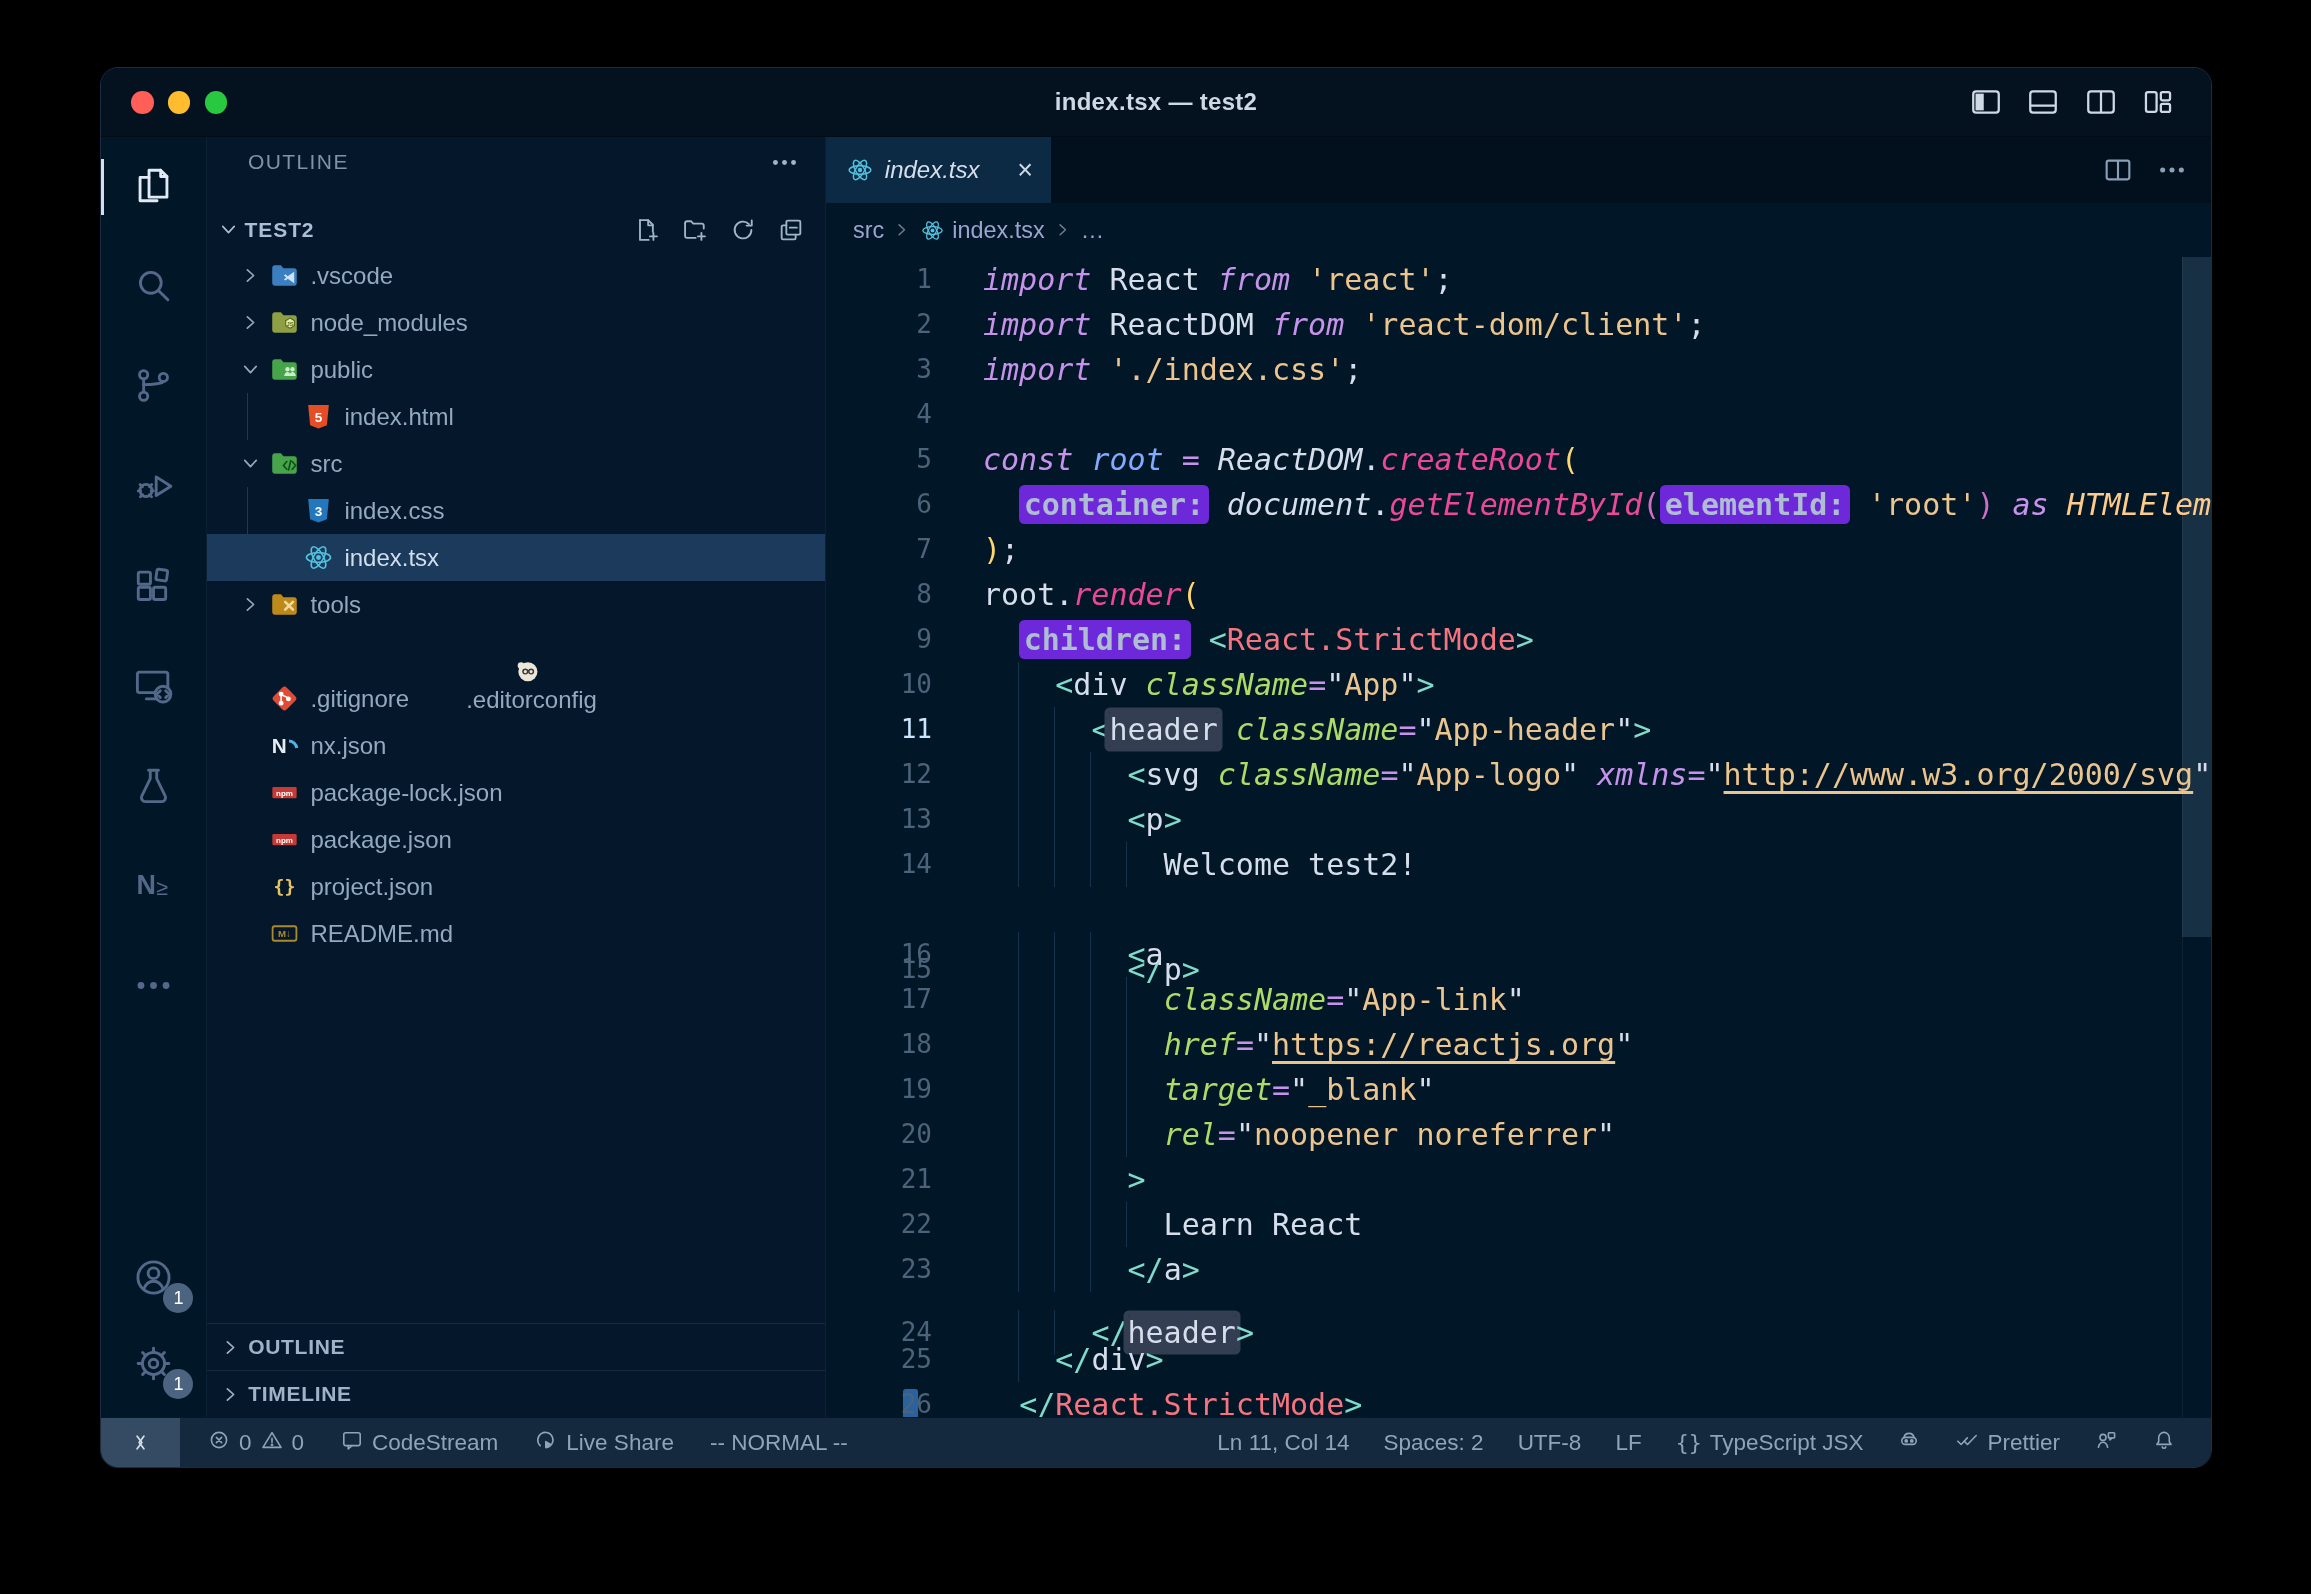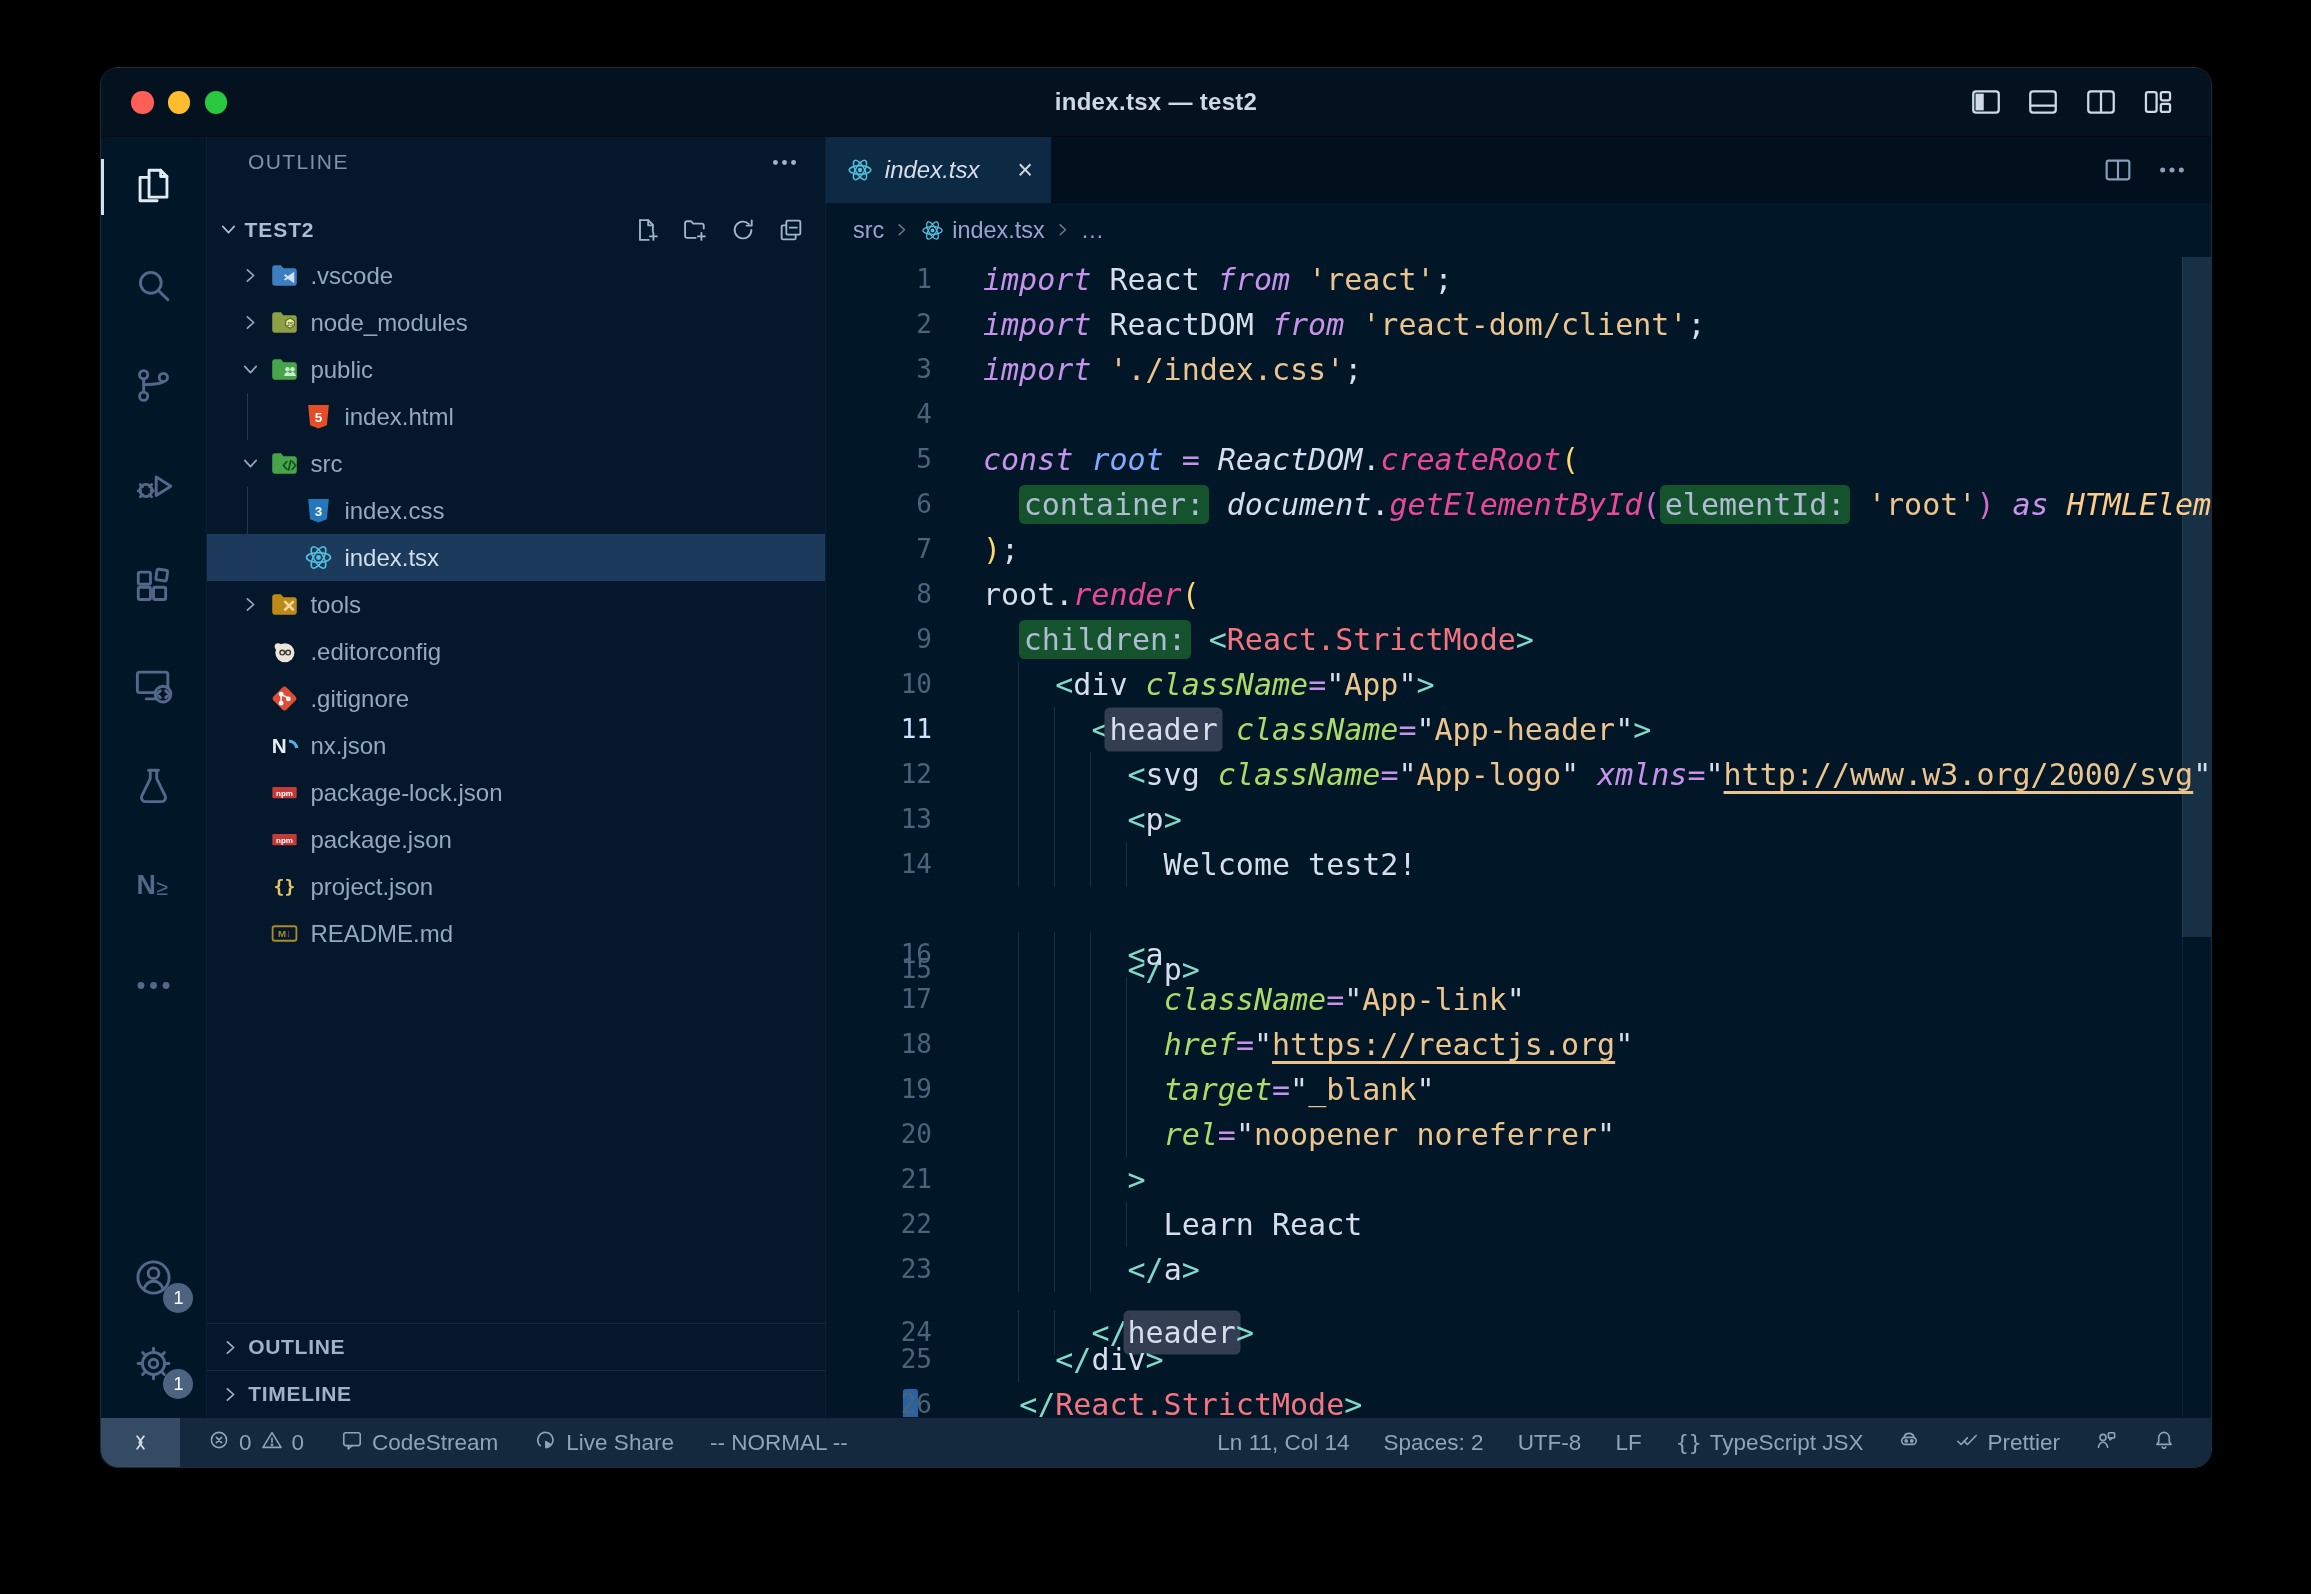--- a/index.html
+++ b/index.html
@@ -105,21 +105,21 @@
   .sg-type { color:#ffcb8b; font-style:italic; }
   .sg-tagb { color:#7fdbca; }
   .sg-tag  { color:#d6deeb; }
   .sg-comp { color:#f4747f; }
   .sg-attr { color:#addb67; font-style:italic; }
   .sg-attrp{ color:#c792ea; font-style:italic; }
   .sg-q    { color:#d6deeb; }
   .sg-url  { color:#ecc48d; text-decoration:underline; text-underline-offset:6.3px; }
   .sg-br1  { color:#ffd76d; }
   .sg-br2  { color:#d16dc6; }
-  .sg-hint { color:#aebdd1; background:#14532d; border-radius:5.4px; padding:1.8px 4.5px; }
+  .sg-hint { color:#aebdd1; background:#6d28d9; border-radius:5.4px; padding:1.8px 4.5px;font-weight:bold; }
   .sg-hl   { background:#333e52; box-shadow:0 0 0 4.5px #333e52; border-radius:1.8px; }
 
   .gutter-mark { position:absolute; left:77px; width:15.3px; height:32px; background:#2a62a0; border-radius:2.7px; }
   .scrollbar { position:absolute; right:0; top:0; bottom:0; width:29px; border-left:0.9px solid rgba(110,140,170,.12); }
   .scroll-thumb { position:absolute; top:0; right:0; width:29px; height:680px; background:rgba(110,140,170,.22); }
 
   
   .statusbar { height:50px; flex:0 0 50px; background:#14283e; display:flex; align-items:stretch; font-size:22.5px; color:#8da4ba; border-top:0.9px solid #0a1626; }
   .sb-remote { width:79px; background:#344b63; display:flex; align-items:center; justify-content:center; color:#d3dde7; cursor:pointer; }
   .sb-remote svg { width:27px; height:27px; }
@@ -362,21 +362,21 @@
           <div class="tree-row" style="padding-left: 31px;">
             <span class="chev-slot"><svg viewBox="0 0 24 24" fill="none" stroke="currentColor" stroke-width="1.6" stroke-linecap="round" stroke-linejoin="round">
                 <path d="M9 6.5l6 5.5-6 5.5"></path>
               </svg></span>
             <span class="f-icon"><svg viewBox="0 0 24 24">
                 <path d="M2.5 6.2c0-1.2.9-2.1 2.1-2.1h4.6l2 2.2h8.3c1.2 0 2 .9 2 2v9.6c0 1.2-.8 2.1-2 2.1H4.6c-1.2 0-2.1-.9-2.1-2.1z" fill="#bd8a1a"></path>
                 <path d="M12.5 10l6 6M18.5 10l-6 6" stroke="#f3d9a0" stroke-width="2" stroke-linecap="round"></path>
               </svg></span>
             <span class="f-label">tools</span>
           </div>
-          <div class="tree-row" style="padding-left: 31px;">
+          <div class="tree-row" style="padding-left: 31px; flex-direction: column;">
             <span class="chev-slot"></span>
             <span class="f-icon"><svg viewBox="0 0 24 24">
                 <circle cx="7" cy="8.2" r="2.6" fill="#ece6da"></circle>
                 <circle cx="12.3" cy="13" r="7.4" fill="#ece6da"></circle>
                 <path d="M8.3 12.6h8.6" stroke="#3a3a36" stroke-width="1.6"></path>
                 <circle cx="10.3" cy="12.8" r="1.8" fill="#ece6da" stroke="#3a3a36" stroke-width="1.1"></circle>
                 <circle cx="14.8" cy="12.8" r="1.8" fill="#ece6da" stroke="#3a3a36" stroke-width="1.1"></circle>
               </svg></span>
             <span class="f-label">.editorconfig</span>
           </div>

